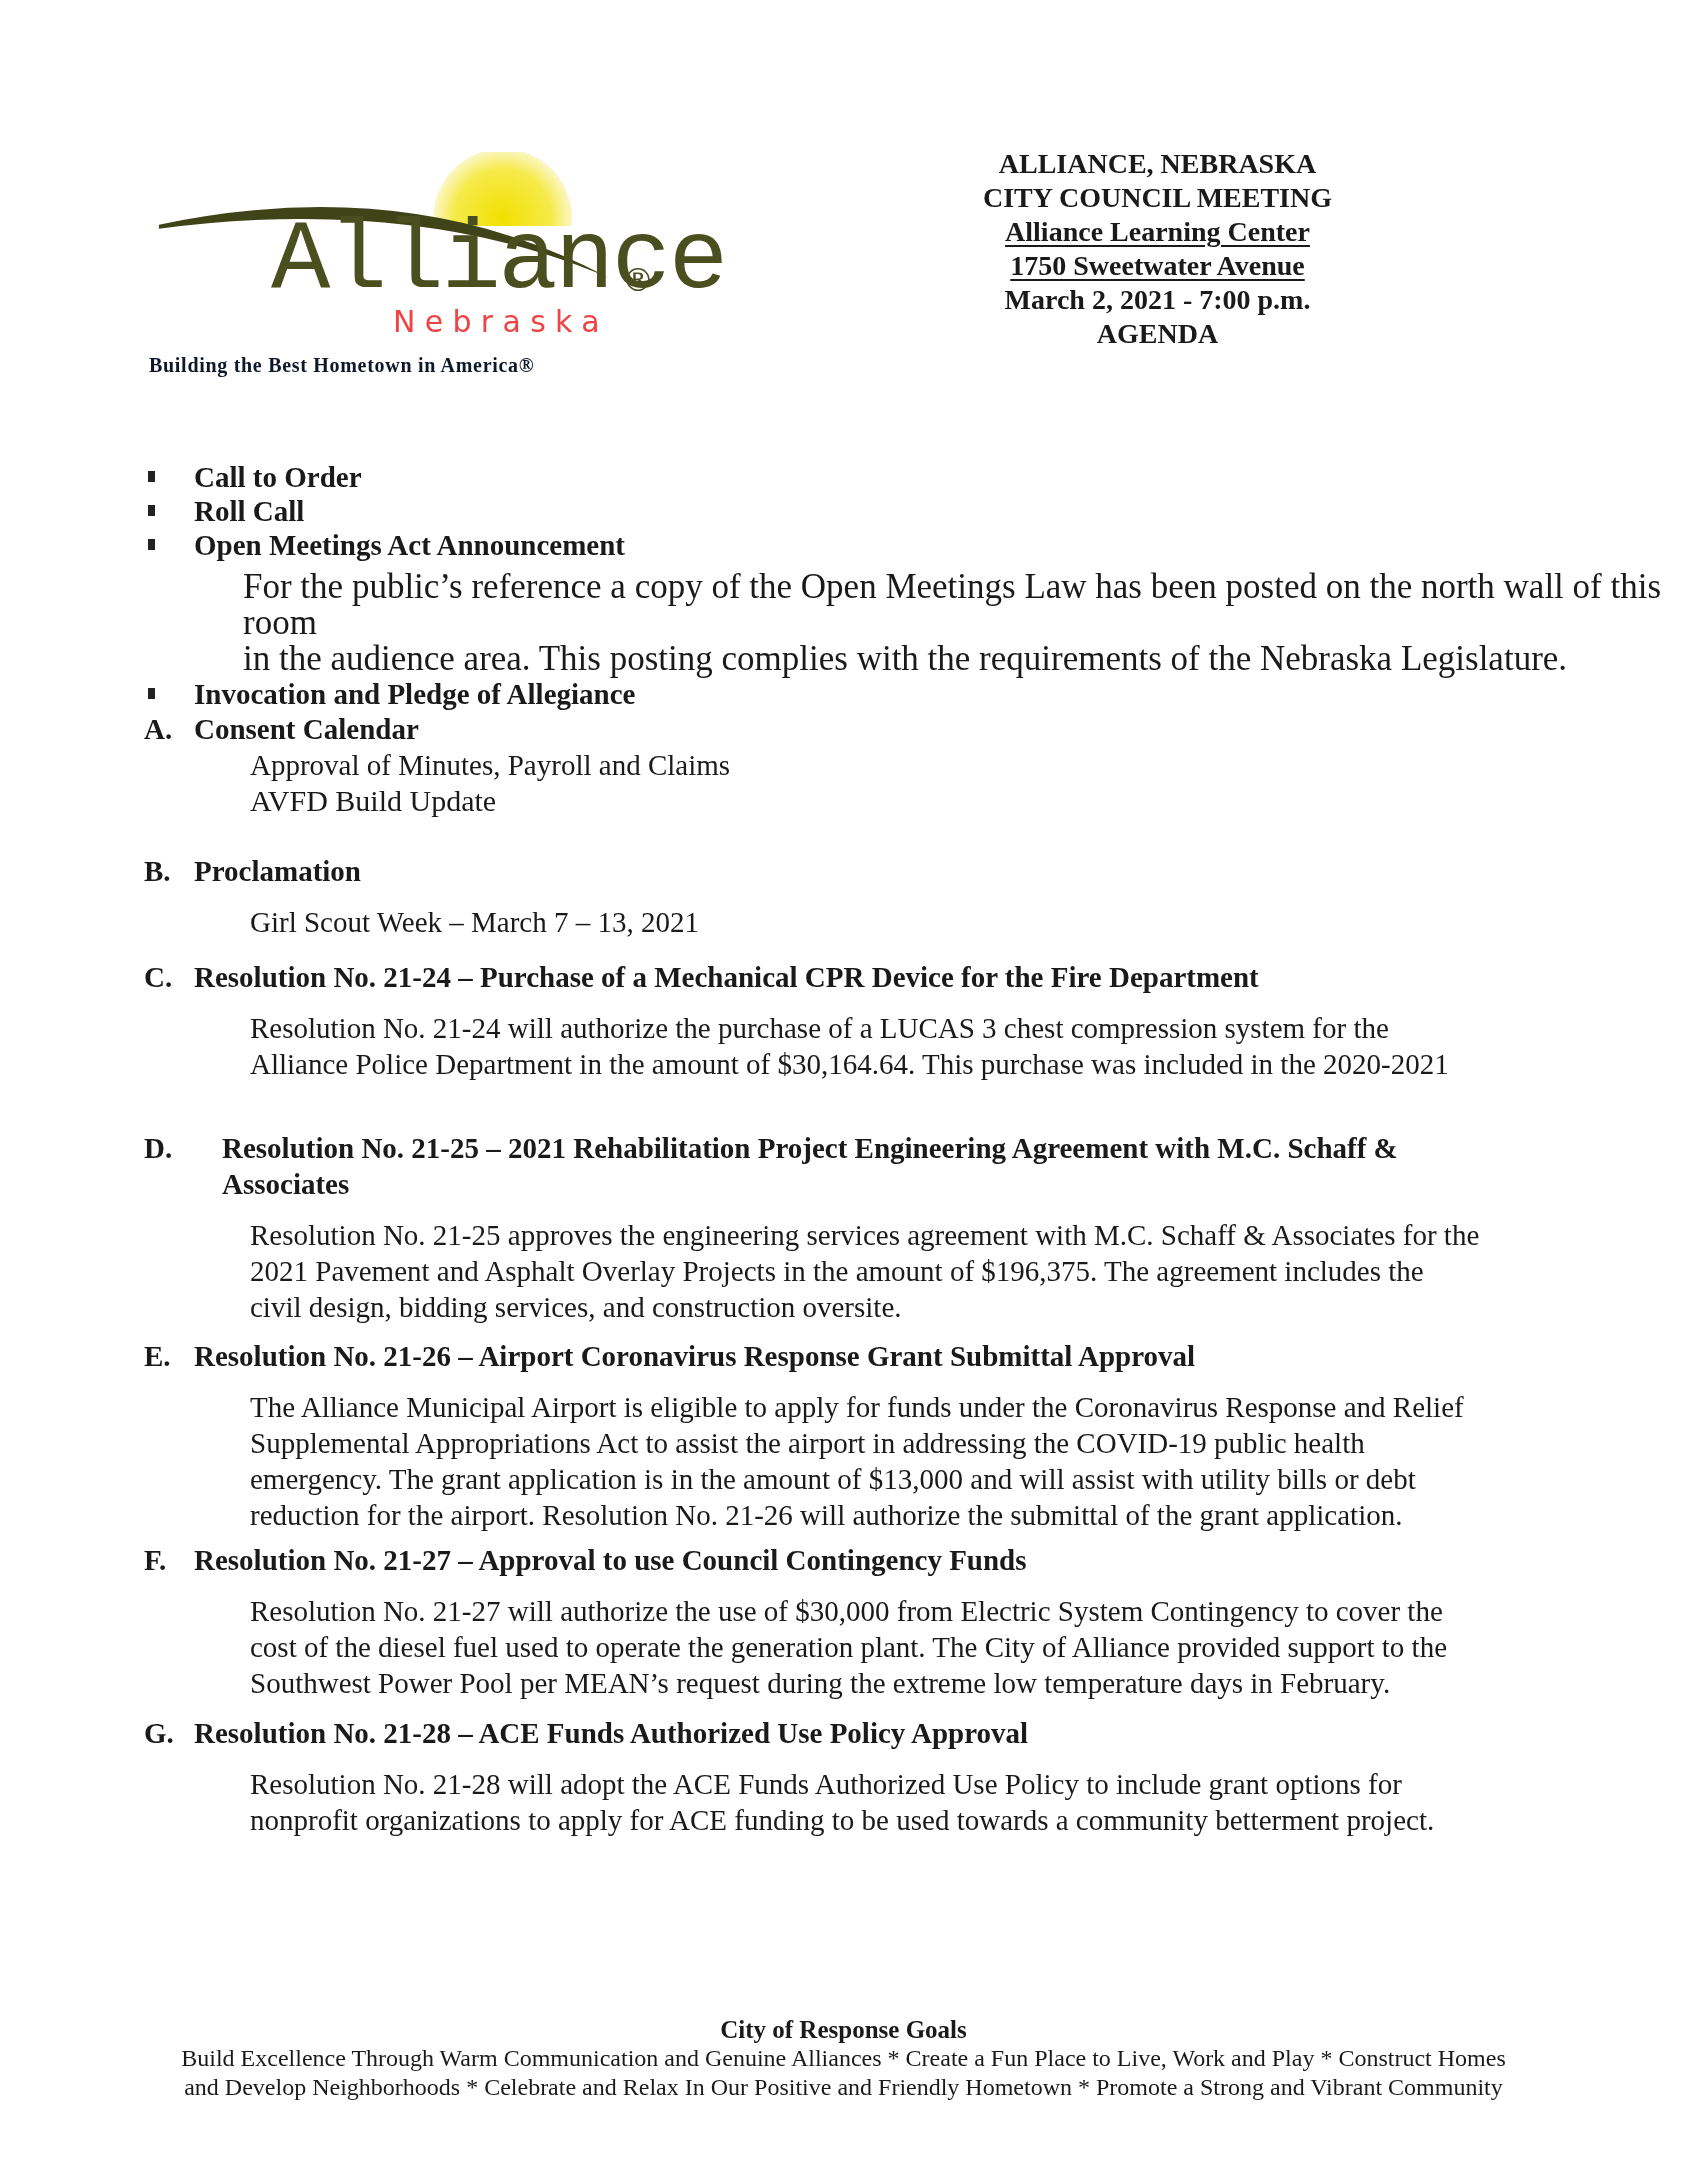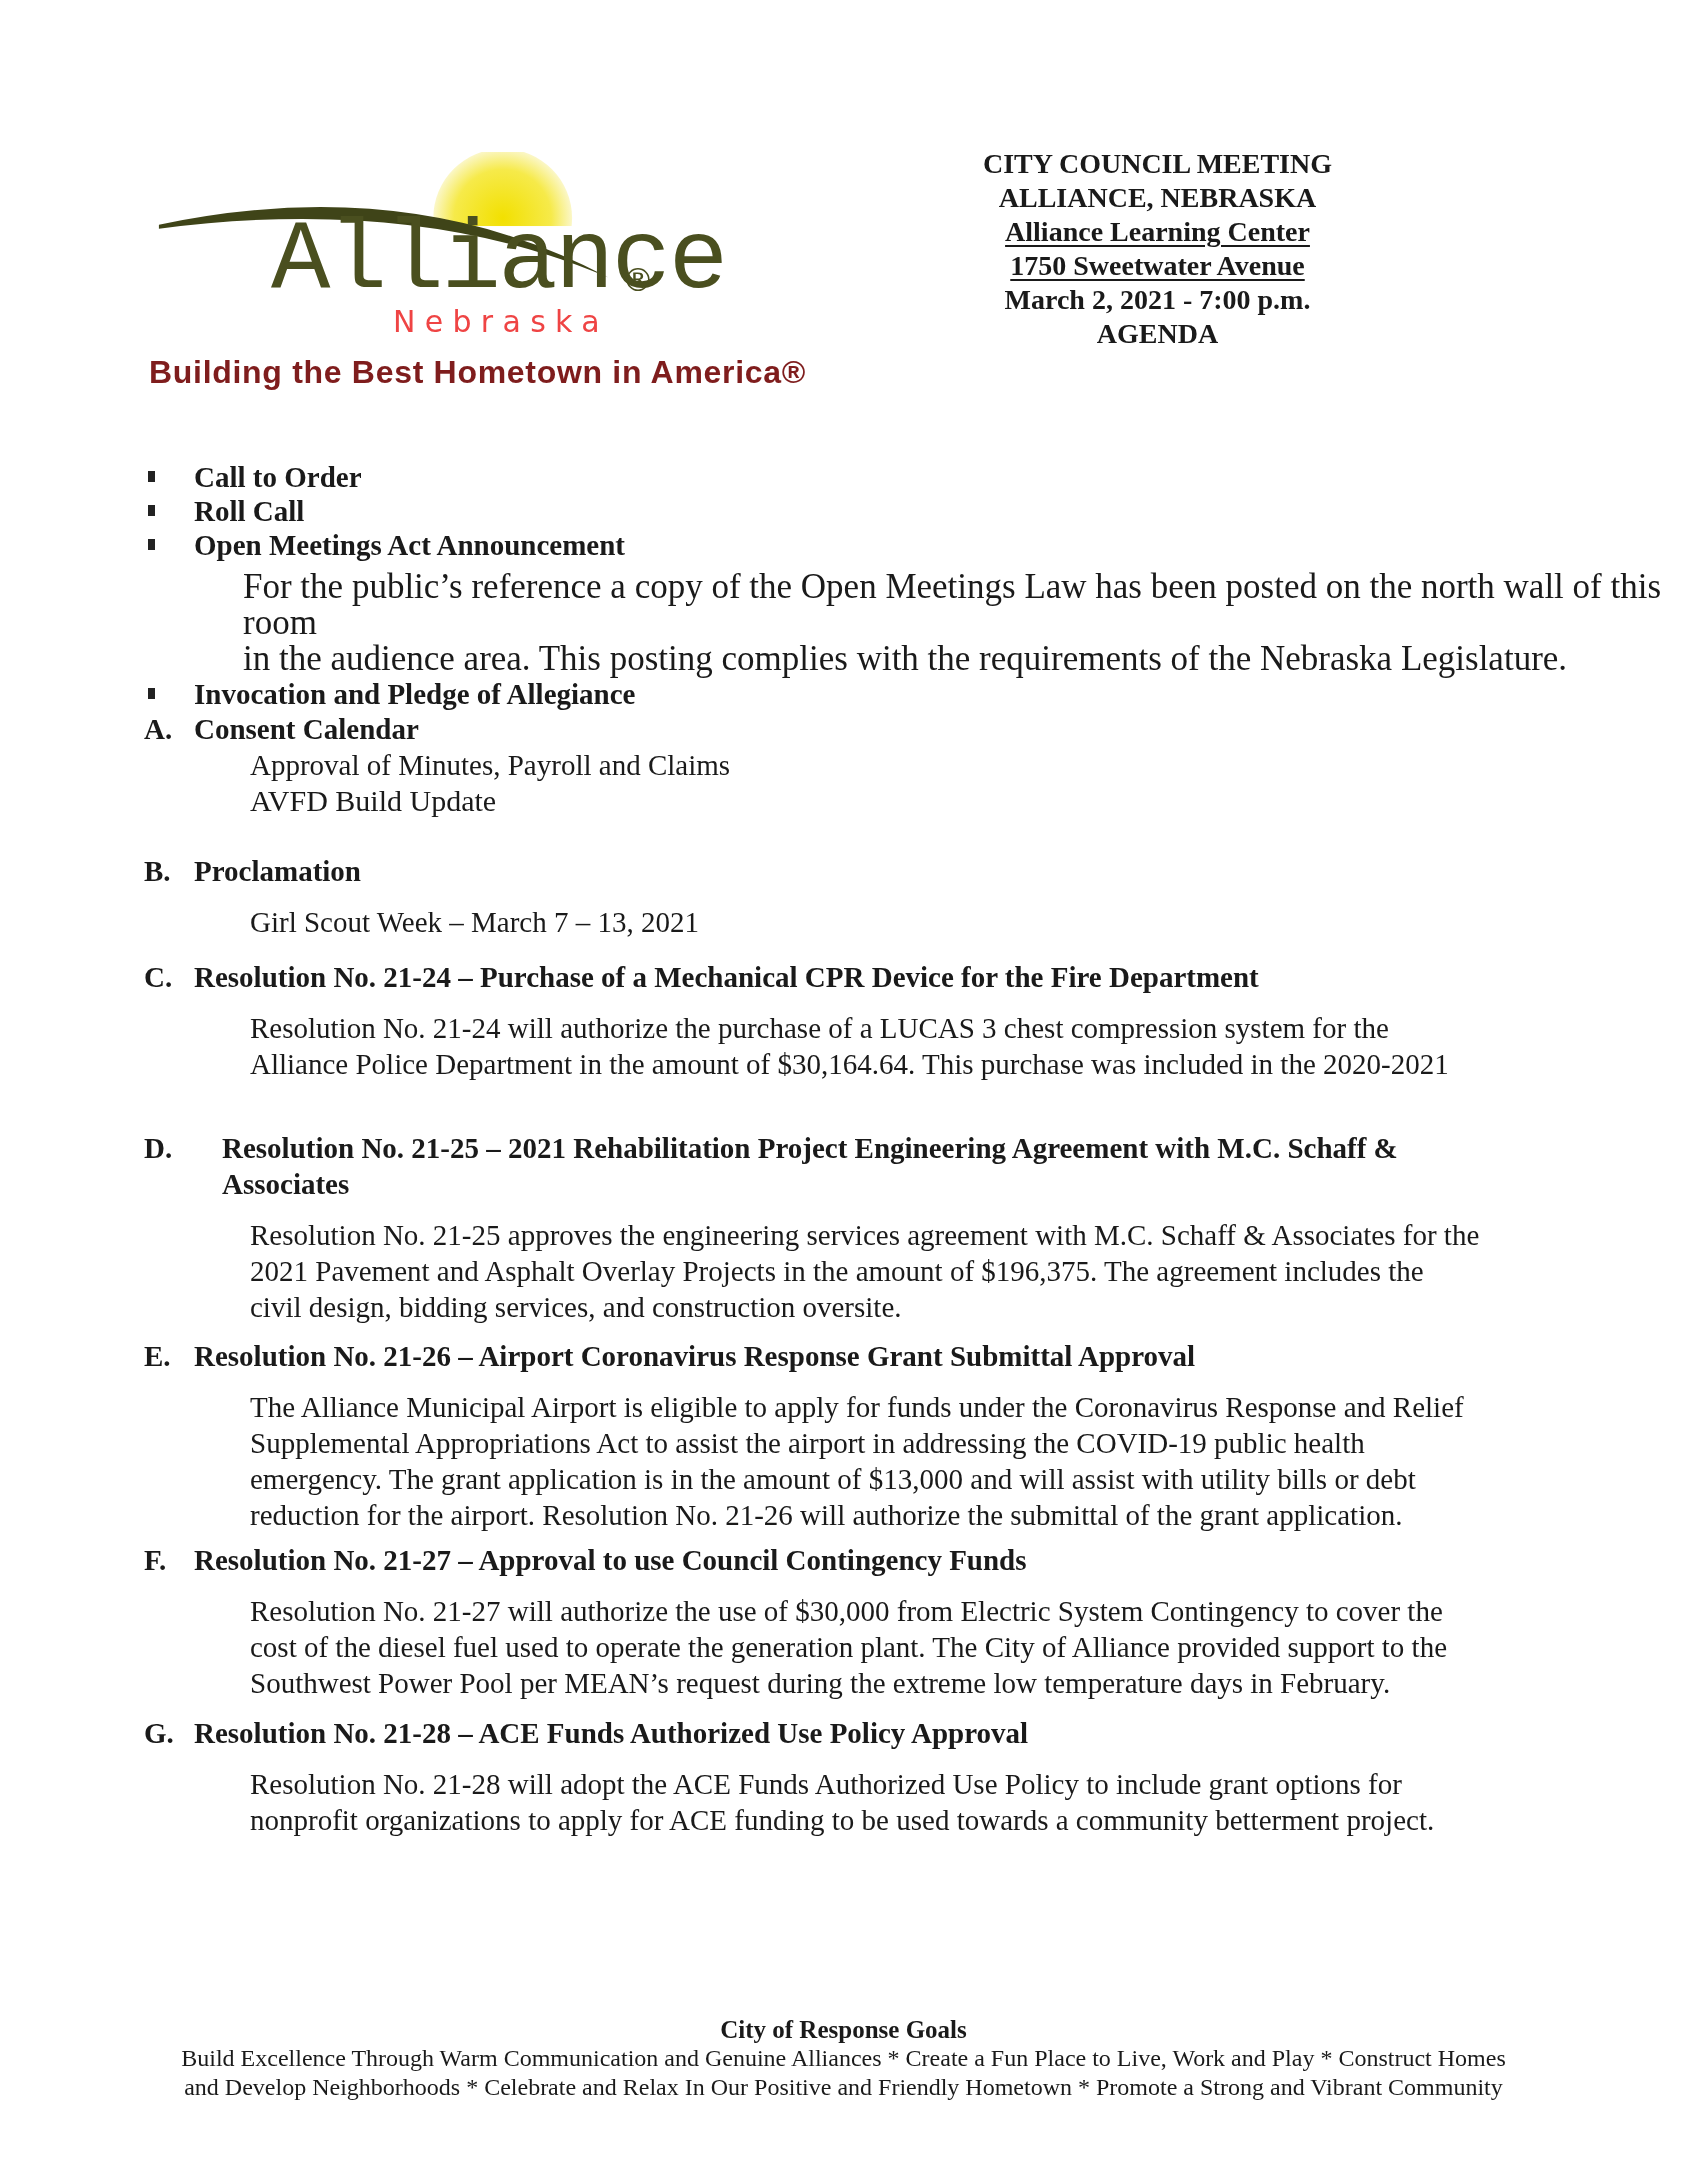--- a/index.html
+++ b/index.html
@@ -8,22 +8,22 @@
   .abs { position: absolute; }
   
   .logo { left: 132px; top: 152px; width: 629px; height: 238px; }
   .logo svg { position: absolute; left: 0; top: 0; }
   .logo-word { position: absolute; left: 139px; top: 60px; font-family: Liberation Mono, monospace;
                font-size: 99px; color: #4a4f1f; letter-spacing: -2.6px; line-height: 1; }
   .logo-reg { position: absolute; left: 490px; top: 109px; font-family: "DejaVu Sans", sans-serif;
               font-size: 32px; color: #4a4f1f; }
   .logo-state { position: absolute; left: 261px; top: 152px; font-family: "DejaVu Sans", sans-serif;
                 font-size: 30px; color: #ef4444; letter-spacing: 9.3px; }
-  .tagline { left: 149px; top: 354px; font-family: Liberation Sans, sans-serif; font-weight: bold;
-             font-size: 32px; color: #7f1d1d; letter-spacing: 0.7px; }
+  .tagline { left: 149px; top: 354px; font-family: Liberation Serif, serif; font-weight: bold;
+             font-size: 20px; color: #0f172a; letter-spacing: 0.7px; }
   
   .header { left: 926px; top: 147px; width: 463px; text-align: center; font-weight: bold;
             font-size: 28px; line-height: 34px; }
   .header .u { text-decoration: underline; text-decoration-thickness: 2px; text-underline-offset: 4px; }
   
   .bullets { left: 144px; top: 460px; width: 1456px; }
   .brow { position: relative; height: 34px; font-weight: bold; font-size: 29px; line-height: 34px; }
   .bullet { position: absolute; left: 4px; top: 11.2px; width: 6.6px; height: 10.6px; background: #222; }
   .btext { position: absolute; left: 50px; }
   .bpara { margin-left: 99px; font-size: 35px; line-height: 36px; width: 1422px; margin-top: 7px; }
@@ -50,22 +50,22 @@
     <rect x="380" y="112" width="400" height="110" fill="#ffffff"></rect>
     <path d="M 40 110 Q 420 30 720 190 Q 430 65 40 116 Z" fill="#3f4418"></path>
   </svg>
   <div class="logo-word">Alliance</div>
   <div class="logo-reg">®</div>
   <div class="logo-state">Nebraska</div>
 </div>
 <div class="abs tagline">Building the Best Hometown in America®</div>
 
 <div class="abs header">
+  <div>ALLIANCE, NEBRASKA</div>
   <div>CITY COUNCIL MEETING</div>
-  <div>ALLIANCE, NEBRASKA</div>
   <div><span class="u">Alliance Learning Center</span></div>
   <div><span class="u">1750 Sweetwater Avenue</span></div>
   <div>March 2, 2021 - 7:00 p.m.</div>
   <div>AGENDA</div>
 </div>
 
 <div class="abs bullets">
   <div class="brow">
     <span class="bullet"></span>
     <span class="btext">Call to Order</span>

